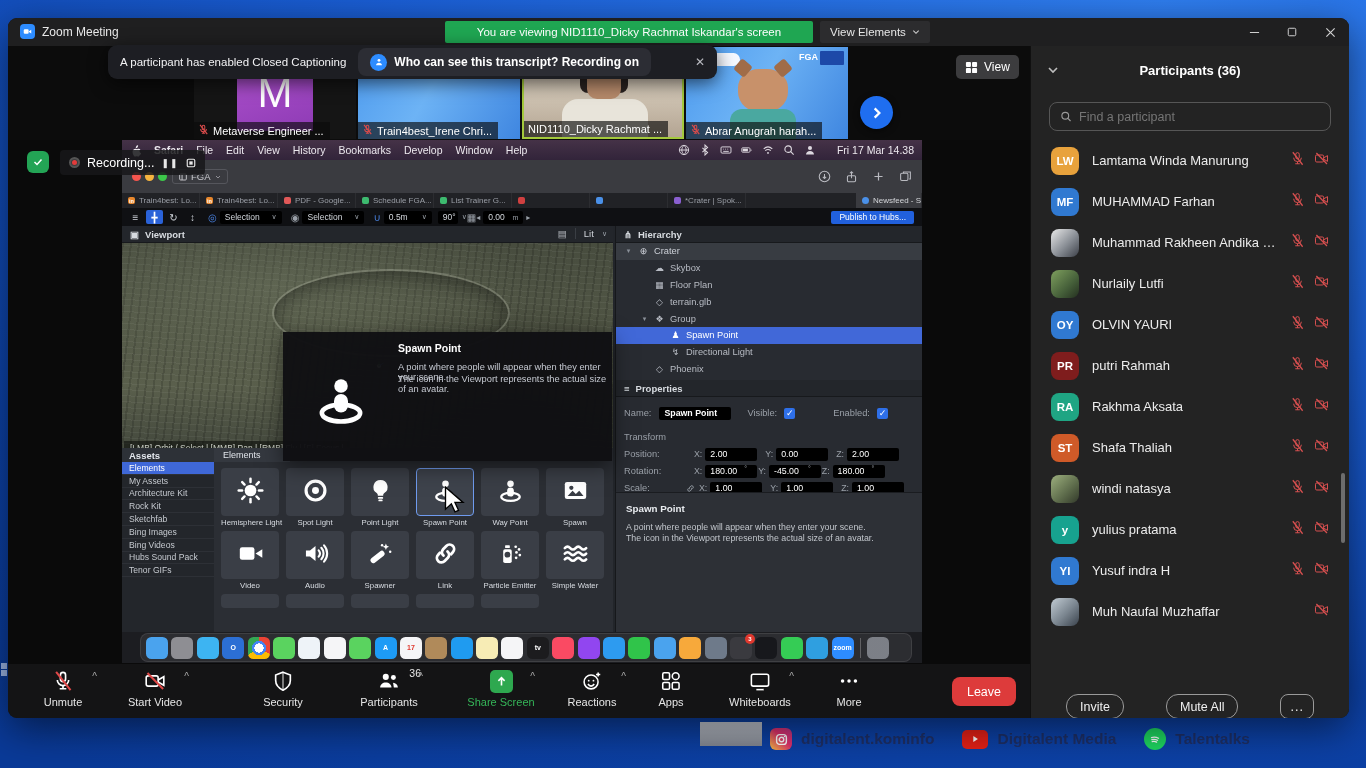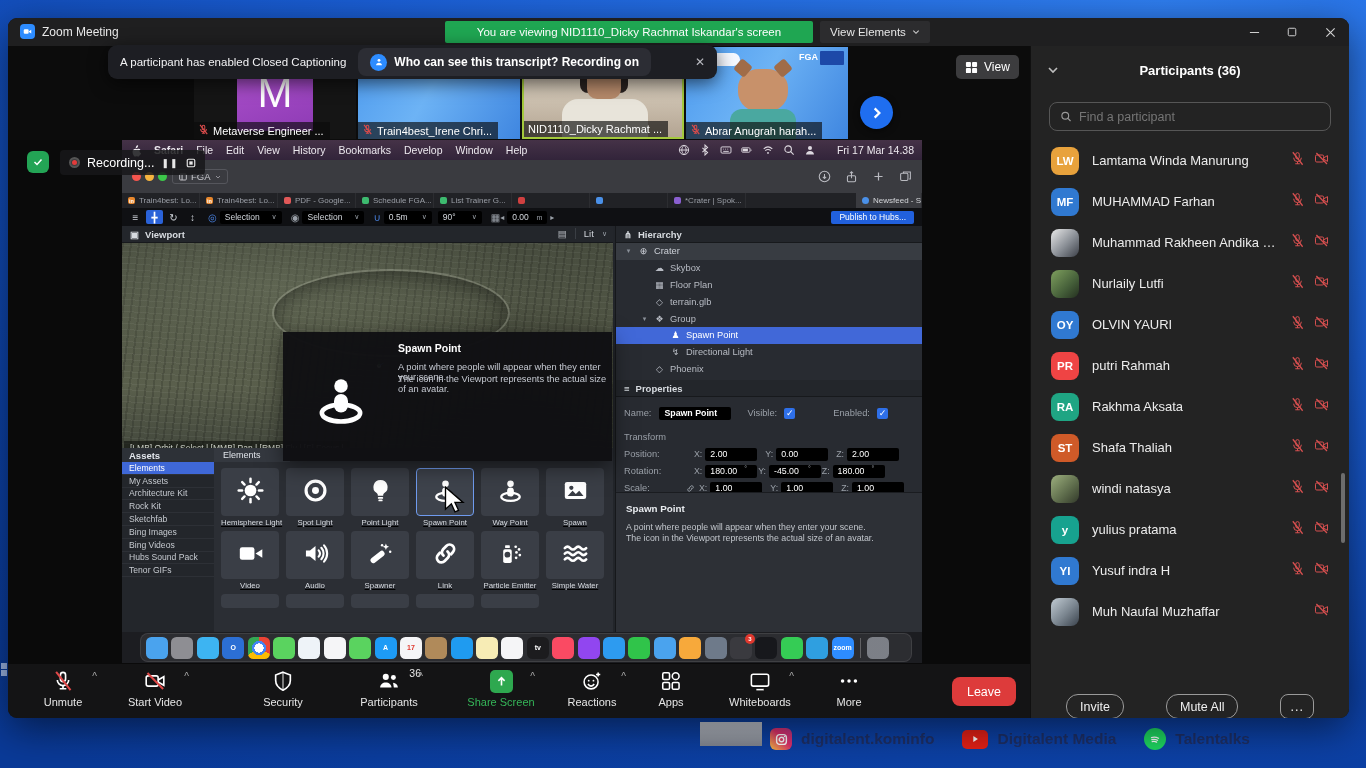--- a/index.html
+++ b/index.html
@@ -106,21 +106,21 @@
   #assets { left:0; top:222px; width:491px; height:184px; background:#2b2e34; }
   #assets-hd { left:0; top:0; width:92px; height:14px; background:#2d3137; color:#e2e6ec; font-size:9.5px;
     font-weight:bold; display:flex; align-items:center; padding:0 7px; }
   #el-tab { left:92px; top:0; width:76px; height:14px; background:#34383f; color:#dfe3e8; font-size:9px;
     display:flex; align-items:center; padding:0 9px; }
   #asset-cats { left:0; top:14px; width:92px; height:170px; background:#23262b; }
   .cat { height:12.8px; display:flex; align-items:center; padding:0 7px; color:#c6cad0; font-size:8.6px;
     border-bottom:1px solid #2d3036; white-space:nowrap; }
   .cat.sel { background:#3f68d8; color:#fff; }
   #tile-grid { left:92px; top:14px; width:399px; height:170px; overflow:hidden; padding:6px 0 0 7px; }
-  .tile { position:relative; float:left; width:58px; margin:0 7px 4px 0;text-decoration:underline; }
+  .tile { position:relative; float:left; width:58px; margin:0 7px 4px 0; }
   .tile .tbox { width:58px; height:48px; background:#3a3e46; border-radius:4px; border:1px solid transparent;
     display:flex; align-items:center; justify-content:center; }
   .tile.sel .tbox { border:1px solid #6f9bef; background:#3e434c; }
   .tile svg { width:27px; height:27px; }
   .tile .tlabel { display:block; text-align:center; color:#d8dce2; font-size:7.8px; margin-top:2px; white-space:nowrap; }
   .cursor-arrow { position:absolute; right:6px; bottom:14px; z-index:5; }
 
   #hierarchy { left:493px; top:0; width:307px; height:154px; background:#282b31; border-left:1px solid #16181b; }
   .hrow { height:16.8px; display:flex; align-items:center; gap:5px; color:#b8bcc4; font-size:9.3px; padding-right:4px; white-space:nowrap; }
   .hrow.hov { background:#383c42; color:#cdd1d8; }
@@ -527,21 +527,21 @@
           <span class="blue-ic" style="color:#9aa0a8">◉</span>
           <span class="sbox" style="width:62px">
               <span>Selection</span>
               <span class="cv">∨</span>
             </span>
           <span class="blue-ic">∪</span>
           <span class="sbox" style="width:48px">
               <span>0.5m</span>
               <span class="cv">∨</span>
             </span>
-          <span class="sbox" style="width:44px">
+          <span class="sbox" style="width:20px">
               <span>90°</span>
               <span class="cv">∨</span>
             </span>
           <span class="blue-ic" style="color:#9aa0a8">▦</span>
           <span style="color:#9aa0a8;font-size:8px">◂</span>
           <span class="sbox" style="width:40px">
               <span>0.00</span>
               <span class="cv">m</span>
             </span>
           <span style="color:#9aa0a8;font-size:8px">▸</span>
@@ -1149,21 +1149,21 @@
    <span><svg viewBox="0 0 24 24">
                   <g fill="none" stroke="#d85050" stroke-width="1.6">
   <rect x="2.4" y="6.4" width="13" height="11.2" rx="2"></rect>
                     <path d="M15.4 11l6.2-3.6v9.2l-6.2-3.6"></path>
                   </g>
   <line x1="3.8" y1="3.2" x2="20.8" y2="20.8" stroke="#d85050" stroke-width="2"></line>
                 </svg></span>
             </span>
           </div>
           <div class="prow">
-            <span class="pav" style="background:#ef4444">PR</span>
+            <span class="pav" style="background:#7f1d1d">PR</span>
             <span class="pname">putri Rahmah</span>
    <span class="picons">
               <span><svg viewBox="0 0 24 24">
                   <g fill="none" stroke="#d85050" stroke-width="1.6">
   <rect x="9.2" y="2.6" width="5.6" height="10" rx="2.8"></rect>
   <path d="M5.8 10.8a6.2 6.2 0 0 0 12.4 0"></path>
                     <path d="M12 17v3.4M8.4 20.4h7.2"></path>
                   </g>
   <line x1="4.5" y1="2" x2="20.2" y2="22" stroke="#d85050" stroke-width="2"></line>
                 </svg></span>

